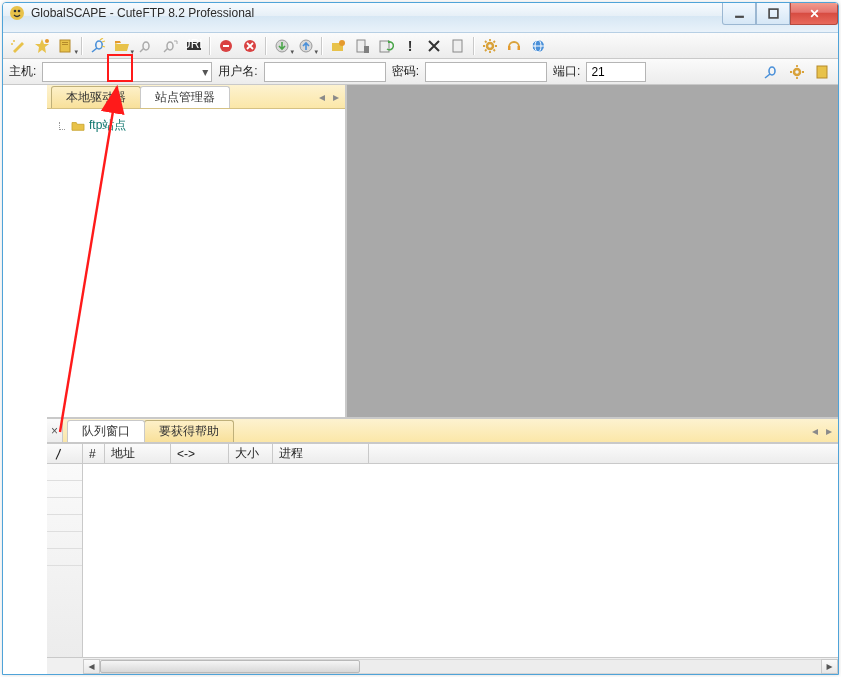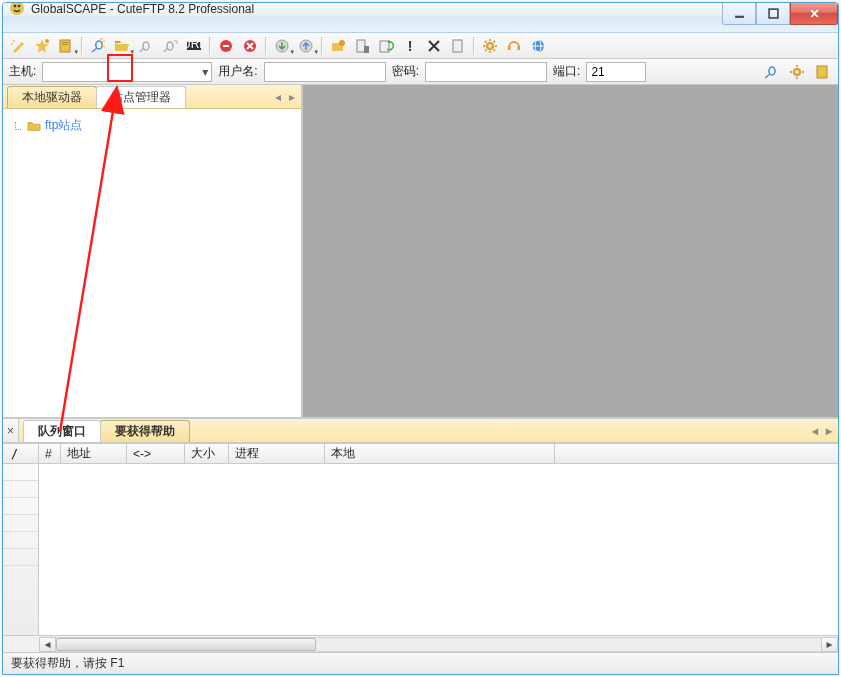--- a/index.html
+++ b/index.html
@@ -1,21 +1,21 @@
 <!DOCTYPE html>
 <html><head>
 <meta charset="utf-8">
 <style>
 * { box-sizing: border-box; margin: 0; padding: 0; font-family: "Microsoft YaHei", "SimSun", Arial, sans-serif; font-size: 12px; }
 html, body { overflow: hidden; }
 body { width: 841px; height: 677px; background: #fff; position: relative; }
 
 
 .win { position: absolute; inset: 2px; border: 1px solid #4fa3d8; border-radius: 4px 4px 0 0; overflow: hidden; background: #fff; box-shadow: 0 0 4px rgba(0,0,0,.15); display: flex; flex-direction: column; }
-.titlebar { height: 30px; background: linear-gradient(#f7fbfe,#e6eff7 45%,#d7e7f4 46%,#e9f2fa); display: flex; align-items: flex-end; padding: 0 0 16px 6px; border-bottom: 1px solid #b7cfe4; }
+.titlebar { height: 30px; background: linear-gradient(#f7fbfe,#e6eff7 45%,#d7e7f4 46%,#e9f2fa); display: flex; align-items: center; padding: 0 0 9px 6px; border-bottom: 1px solid #b7cfe4; }
 .app-icon { width: 16px; height: 16px; margin-right: 6px; }
 .titlebar .title { flex: 1; color: #2b2b2b; }
 .wbtns { display: flex; height: 100%; }
 .wbtn { width: 34px; height: 22px; margin-top: 0; border: 1px solid #9bb7d2; border-top: none; background: linear-gradient(#f2f8fe,#d6e7f6); display: flex; align-items: center; justify-content: center; color: #4a4a4a; cursor: pointer; }
 .wbtn:first-child { border-radius: 0 0 0 3px; }
 .wbtn:last-child { border-radius: 0 0 3px 0; }
 .wbtn.close { width: 48px; background: linear-gradient(#f39c8d,#e5736f 45%,#d64a40 46%,#e86a5c); color: #fff; border-color: #b44a3f; }
 .wbtn svg { width: 11px; height: 11px; }
 
 
@@ -34,44 +34,44 @@
 
 
 .connectbar { height: 26px; background: linear-gradient(#fbfbfb,#ececec); border-bottom: 1px solid #c9c9c9; display: flex; align-items: center; padding: 0 4px; gap: 4px; }
 .connectbar label { color: #222; padding: 0 2px; }
 .connectbar input, .connectbar .combo { height: 20px; border: 1px solid #b5b5b5; background: #fff; padding: 0 4px; }
 .combo { display: flex; align-items: center; }
 .combo input { border: none; height: 18px; flex: 1; padding: 0; }
 .combo .arrow { width: 14px; text-align: center; color: #555; cursor: pointer; }
 
 
-.workspace { flex: 1; display: flex; flex-direction: column; min-height: 0; }
+.workspace { flex: 1; display: flex; flex-direction: column; min-height: 0; margin-left: 44px; }
 .upper { display: flex; height: 334px; border-bottom: 2px solid #c9c9c9; }
 .leftpane { width: 300px; display: flex; flex-direction: column; border-right: 2px solid #c9c9c9; background: #fff; }
 .tabs { height: 24px; background: linear-gradient(#fdf2d0,#fbe7a8); border-bottom: 1px solid #d5c183; display: flex; align-items: flex-end; padding: 0 4px; gap: 0; position: relative; }
 .tabs .scroll { position: absolute; right: 2px; top: 4px; display: flex; gap: 0; }
 .tabs .scrollbtn { width: 14px; height: 16px; display: flex; align-items: center; justify-content: center; cursor: pointer; color: #8a8a8a; }
 .tab { height: 22px; padding: 0 14px; display: flex; align-items: center; border: 1px solid #bfb07a; border-bottom: none; background: linear-gradient(#fdf0c8,#f8e09a); border-radius: 3px 3px 0 0; margin-right: -1px; cursor: pointer; color: #333; }
 .tab.active { background: #fff; border-color: #c9c9c9; position: relative; }
 
 .tree { flex: 1; background: #fff; padding: 8px 10px; overflow: auto; }
-.tree .node { display: flex; align-items: center; gap: 4px; color: #3b82f6; cursor: pointer; }
+.tree .node { display: flex; align-items: center; gap: 4px; color: #0f766e; cursor: pointer; }
 .tree .dots { border-left: 1px dotted #999; height: 8px; margin-left: 2px; margin-right: 2px; width: 6px; border-bottom: 1px dotted #999; }
 .folder-icn { width: 14px; height: 12px; }
 
 .rightpane { flex: 1; background: #a9a9a9; }
 
 
 .arrowline { position: absolute; z-index: 39; pointer-events: none; }
 
 
 .lower { flex: 1; display: flex; flex-direction: column; min-height: 0; }
 .lowerhdr { height: 24px; display: flex; align-items: stretch; border-bottom: 1px solid #c9c9c9; background: linear-gradient(#fafafa,#ededed); }
 .lowerhdr .closeX { width: 16px; display: flex; align-items: center; justify-content: center; color: #555; cursor: pointer; border-right: 1px solid #c9c9c9; }
-.lowerhdr .ltabs { flex: 1; background: linear-gradient(#fdf2d0,#fbe7a8); display: flex; align-items: flex-end; padding: 0 4px; position: relative; font-weight: bold; }
+.lowerhdr .ltabs { flex: 1; background: linear-gradient(#fdf2d0,#fbe7a8); display: flex; align-items: flex-end; padding: 0 4px; position: relative; }
 .lowerhdr .ltabs .scroll { position: absolute; right: 2px; top: 4px; display: flex; }
 .lowerhdr .ltabs .scroll .scrollbtn { width: 14px; height: 16px; display: flex; align-items: center; justify-content: center; color: #8a8a8a; cursor: pointer; }
 
 .queuegrid { flex: 1; display: flex; flex-direction: column; border-top: 1px solid #c9c9c9; min-height: 0; }
 .gridhdr { height: 20px; display: flex; background: linear-gradient(#fbfbfb,#ececec); border-bottom: 1px solid #c9c9c9; }
 .gridhdr .col { border-right: 1px solid #c9c9c9; padding: 2px 6px; color: #222; display: flex; align-items: center; }
 .gridbody { flex: 1; display: flex; min-height: 0; overflow: hidden; }
 .gridbody .rowhdr { width: 36px; background: linear-gradient(#fafafa,#ececec); border-right: 1px solid #c9c9c9; }
 .gridbody .rowhdr .rh { height: 17px; border-bottom: 1px solid #dedede; }
 .gridbody .cells { flex: 1; background: #fff; position: relative; }
@@ -333,21 +333,20 @@
         </div>
       </div>
       <div class="queuegrid">
         <div class="gridhdr">
           <div class="col" style="width:36px">〳</div>
           <div class="col" style="width:22px">#</div>
           <div class="col" style="width:66px">地址</div>
           <div class="col" style="width:58px">&lt;-&gt;</div>
           <div class="col" style="width:44px">大小</div>
           <div class="col" style="width:96px">进程</div>
-          <div class="col" style="width:230px">本地</div>
         </div>
         <div class="gridbody">
           <div class="rowhdr">
             <div class="rh"></div>
               <div class="rh"></div>
               <div class="rh"></div>
               <div class="rh"></div>
               <div class="rh"></div>
               <div class="rh"></div>
           </div>
@@ -358,23 +357,20 @@
           <div class="sbtn">◂</div>
           <div class="track">
               <div class="thumb"></div>
             </div>
           <div class="sbtn">▸</div>
         </div>
       </div>
     </div>
   </div>
 
-  <div class="statusbar">
-    <span>要获得帮助，请按 F1</span>
-  </div>
 </div>
 
 <div class="callout" style="left:107px; top:54px; width:26px; height:28px;"></div>
 
 <svg class="arrowline" width="841" height="677">
   <defs>
     <marker id="ah" markerWidth="12" markerHeight="10" refX="11" refY="5" orient="auto">
       <path d="M0 0 L12 5 L0 10 Z" fill="#ff1a1a"></path>
     </marker>
   </defs>

